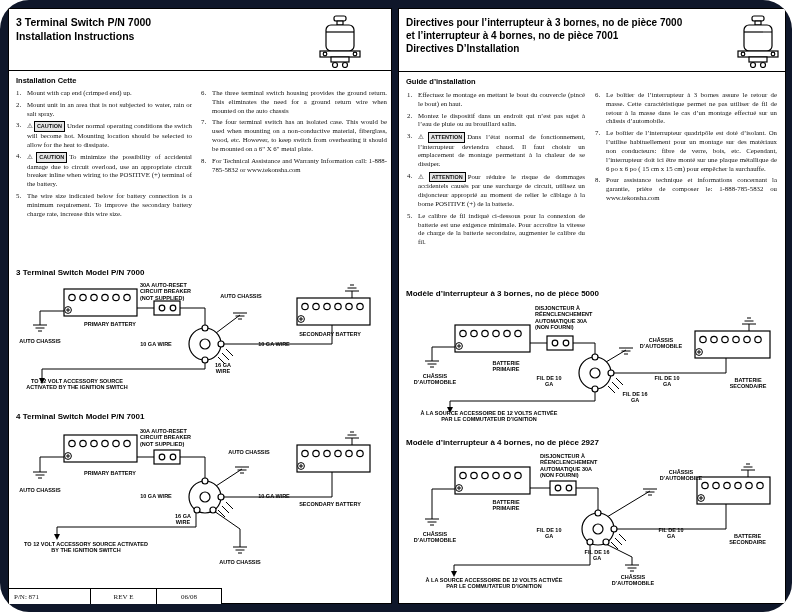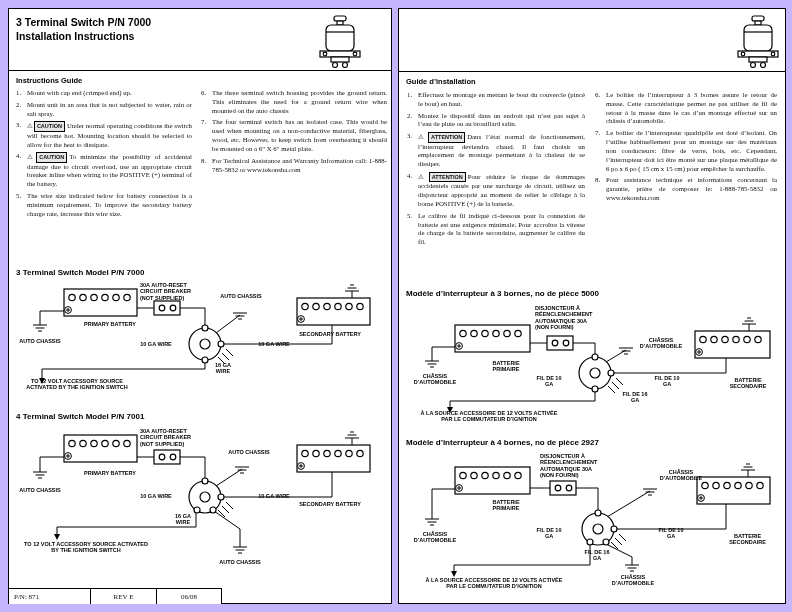--- a/index.html
+++ b/index.html
@@ -1,18 +1,18 @@
 <!DOCTYPE html>
 <html><head>
 <meta charset="utf-8">
 <style>
   *{margin:0;padding:0;box-sizing:border-box;}
   html,body{background:#fff;}
-  #sheet{position:relative;width:792px;height:612px;background:#c4b5fd;overflow:hidden;
-         font-family:"Liberation Serif",serif;color:#111;}
+  #sheet{position:relative;width:792px;height:612px;background:#0f172a;overflow:hidden;
+         font-family:"Liberation Serif",serif;color:#111;border-radius:29px;}
   .page{position:absolute;top:8px;height:596px;background:#fff;border:1px solid #000;}
   #page-en{left:8px;width:384px;}
   #page-fr{left:398px;width:388px;}
   .title{position:absolute;left:7px;top:7px;width:300px;
          font:bold 10.5px/1.32 "Liberation Sans",sans-serif;color:#000;}
   #page-fr .title{width:320px;font-size:10px;}
   .device{position:absolute;top:5px;}
   #page-en .device{left:308px;}
   #page-fr .device{left:336px;}
   .hdr-rule{position:absolute;left:0;right:0;top:61px;border-top:1px solid #000;height:0;}
@@ -82,21 +82,21 @@
           <line x1="9" y1="18" x2="37" y2="18"></line>
         <rect x="3" y="37" width="40" height="6"></rect>
           <circle cx="8" cy="40" r="1.8"></circle>
           <circle cx="38" cy="40" r="1.8"></circle>
         <rect x="14" y="43" width="18" height="5"></rect>
           <circle cx="18" cy="51" r="2.5"></circle>
           <circle cx="28" cy="51" r="2.5"></circle>
       </g>
     </svg>
     <div class="hdr-rule"></div>
-    <div class="guide-h">Instructions Guide</div>
+    <div class="guide-h">Installation Cette</div>
 
     <div class="col" id="en-col1">
       <div class="item">
         <span class="num">1.</span>
         <span class="txt">Mount with cap end (crimped end) up.</span>
       </div>
       <div class="item">
         <span class="num">2.</span>
         <span class="txt">Mount unit in an area that is not subjected to water, rain or salt spray.</span>
       </div>
@@ -254,20 +254,25 @@
     </div>
 
     <div class="footer">
       <div class="cell" id="f-pn">P/N: 871</div>
       <div class="cell" id="f-rev">REV E</div>
       <div class="cell" id="f-date">06/08</div>
     </div>
   </div>
 
   <div class="page" id="page-fr">
+    <div class="title">
+      <div>Directives pour l’interrupteur à 3 bornes, no de pièce 7000</div>
+      <div>et l’interrupteur à 4 bornes, no de pièce 7001</div>
+      <div>Directives D’Installation</div>
+    </div>
     <svg class="device" viewBox="0 0 46 54" width="46" height="54">
       <g stroke="#000" stroke-width="1.2" fill="#fff">
         <rect x="17" y="2" width="12" height="5" rx="2"></rect>
           <rect x="20" y="7" width="6" height="4"></rect>
         <rect x="9" y="11" width="28" height="26" rx="5"></rect>
           <line x1="9" y1="18" x2="37" y2="18"></line>
         <rect x="3" y="37" width="40" height="6"></rect>
           <circle cx="8" cy="40" r="1.8"></circle>
           <circle cx="38" cy="40" r="1.8"></circle>
         <rect x="14" y="43" width="18" height="5"></rect>

